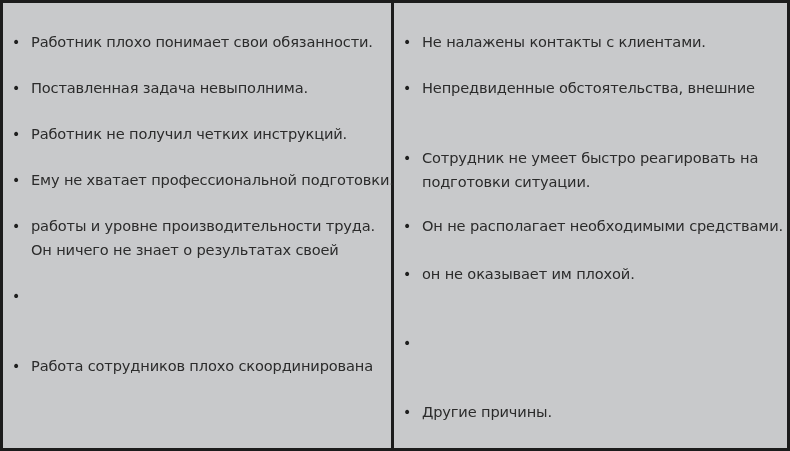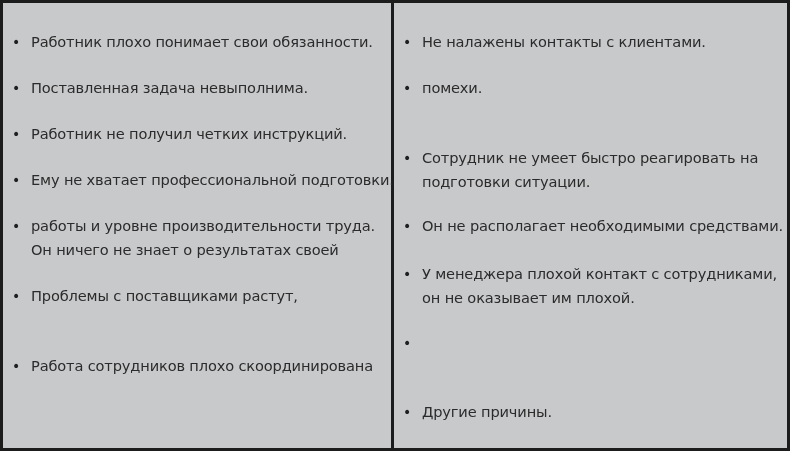--- a/index.html
+++ b/index.html
@@ -88,51 +88,49 @@
         <span class="bullet">•</span>
         <span class="line">Ему не хватает профессиональной подготовки.</span>
       </li>
       <li style="top:211px">
         <span class="bullet">•</span>
         <span class="line">работы и уровне производительности труда.</span>
         <span class="line">Он ничего не знает о результатах своей</span>
       </li>
       <li style="top:281px">
         <span class="bullet">•</span>
-        <span class="line">Проблемы с поставщиками растут,</span>
       </li>
       <li style="top:351px">
         <span class="bullet">•</span>
         <span class="line">Работа сотрудников плохо скоординирована</span>
       </li>
     </ul>
   </div>
 
   <div class="col col-right">
     <ul>
       <li style="top:27px">
         <span class="bullet">•</span>
         <span class="line">Не налажены контакты с клиентами.</span>
       </li>
       <li style="top:73px">
         <span class="bullet">•</span>
-        <span class="line">помехи.</span>
+        <span class="line">Непредвиденные обстоятельства, внешние</span>
       </li>
       <li style="top:143px">
         <span class="bullet">•</span>
         <span class="line">Сотрудник не умеет быстро реагировать на</span>
         <span class="line">подготовки ситуации.</span>
       </li>
       <li style="top:211px">
         <span class="bullet">•</span>
         <span class="line">Он не располагает необходимыми средствами.</span>
       </li>
       <li style="top:259px">
         <span class="bullet">•</span>
-        <span class="line">У менеджера плохой контакт с сотрудниками,</span>
         <span class="line">он не оказывает им плохой.</span>
       </li>
       <li style="top:328px">
         <span class="bullet">•</span>
       </li>
       <li style="top:397px">
         <span class="bullet">•</span>
         <span class="line">Другие причины.</span>
       </li>
     </ul>

